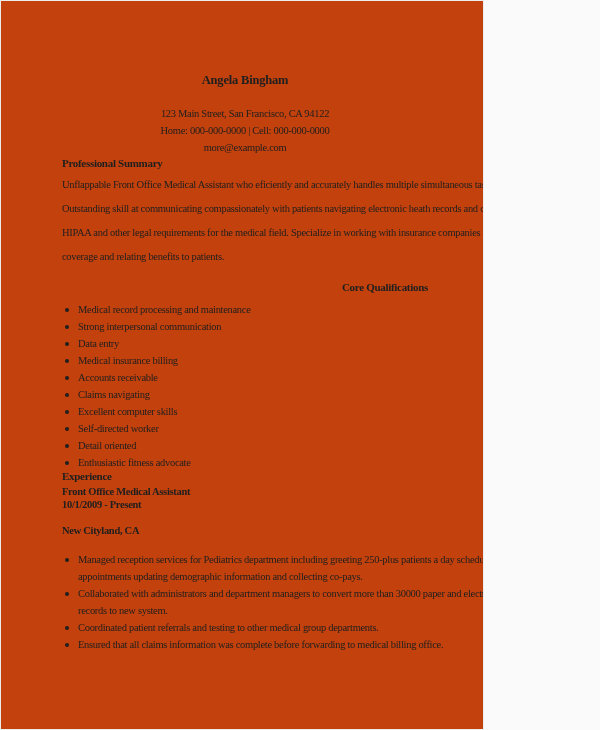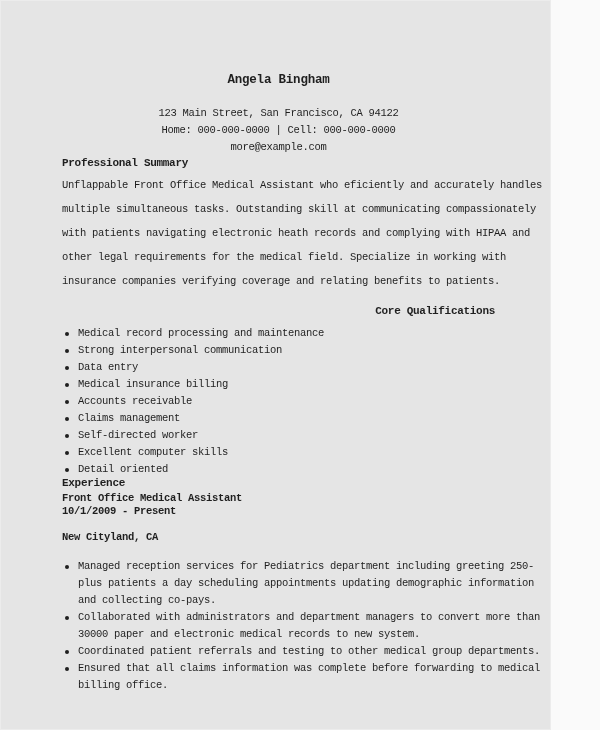--- a/index.html
+++ b/index.html
@@ -1,21 +1,21 @@
 <!DOCTYPE html>
 <html><head>
 <meta charset="utf-8">
 <style>
   html, body { margin:0; padding:0; background:#fafafa; }
   .page {
-    width:551px; height:730px;
+    width:484px; height:730px;
     box-sizing:border-box;
-    background:#e5e5e5;
+    background:#c2410c;
     border:1px solid #ececec;
-    font-family:Liberation Mono, monospace;
+    font-family:Liberation Serif, serif;
     font-size:10.5px;
     letter-spacing:-0.3px;
     color:#1f1f1f;
     position:relative;
     overflow:hidden;
   }
   .content { padding:71px 55px 0 61px; }
 
   .name {
     margin:0;
@@ -94,24 +94,25 @@
     <h2 class="h-ps">Professional Summary</h2>
     <p class="summary">Unflappable Front Office Medical Assistant who eficiently and accurately handles multiple simultaneous tasks. Outstanding skill at communicating compassionately with patients navigating electronic heath records and complying with HIPAA and other legal requirements for the medical field. Specialize in working with insurance companies verifying coverage and relating benefits to patients.</p>
 
     <h2 class="h-cq">Core Qualifications</h2>
     <ul class="bullets cq-list">
       <li><span class="dot"></span><span>Medical record processing and maintenance</span></li>
       <li><span class="dot"></span><span>Strong interpersonal communication</span></li>
       <li><span class="dot"></span><span>Data entry</span></li>
       <li><span class="dot"></span><span>Medical insurance billing</span></li>
       <li><span class="dot"></span><span>Accounts receivable</span></li>
-      <li><span class="dot"></span><span>Claims management</span></li>
+      <li><span class="dot"></span><span>Claims navigating</span></li>
+      <li><span class="dot"></span><span>Excellent computer skills</span></li>
       <li><span class="dot"></span><span>Self-directed worker</span></li>
-      <li><span class="dot"></span><span>Excellent computer skills</span></li>
       <li><span class="dot"></span><span>Detail oriented</span></li>
+      <li><span class="dot"></span><span>Enthusiastic fitness advocate</span></li>
     </ul>
 
     <h2 class="h-exp">Experience</h2>
 
     <div class="job">
       <div>Front Office Medical Assistant</div>
       <div>10/1/2009 - Present</div>
       <div class="spacer"></div>
       <div>New Cityland, CA</div>
     </div>

